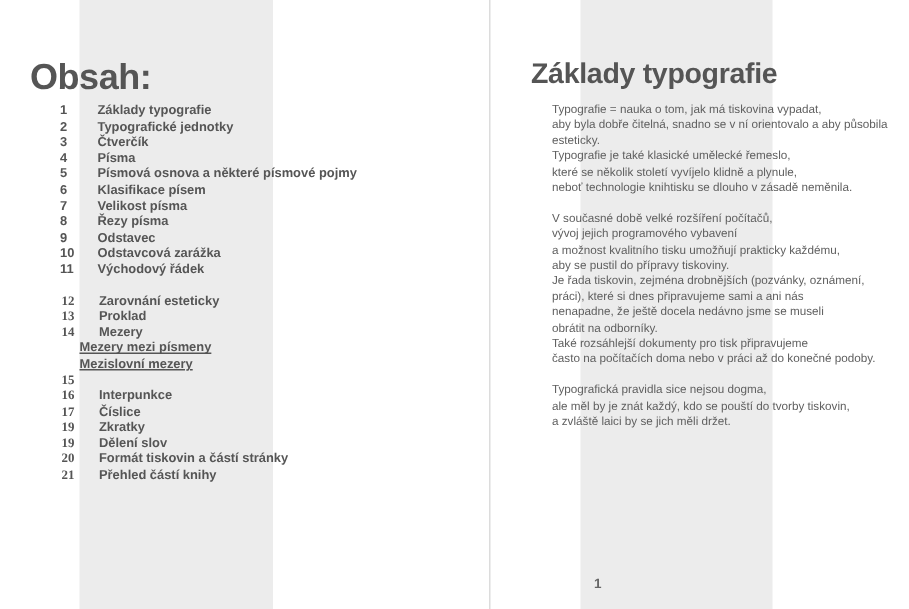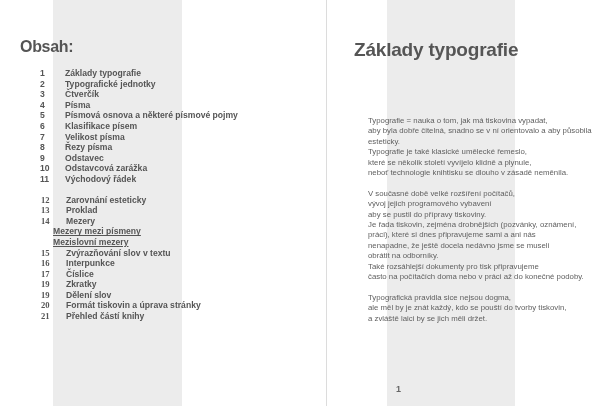--- a/index.html
+++ b/index.html
@@ -13,41 +13,41 @@
     .band-left { left: 53px; width: 129px; }
     .band-right { left: 387px; width: 128px; }
     .divider { position: absolute; top: 0; bottom: 0; left: 326px; width: 1px; background: #dcdcdc; }
 
     .page { position: absolute; top: 0; bottom: 0; }
     .page-left { left: 0; width: 326px; }
     .page-right { left: 327px; width: 279px; }
 
     .toc-title {
       position: absolute; left: 20px; top: 38px;
-      font-size: 16px; font-weight: bold; letter-spacing: -0.3px;
+      font-size: 24px; font-weight: bold; letter-spacing: -0.3px;
       color: #555555; margin: 0;
     }
     .toc-list { position: absolute; left: 0; top: 68px; width: 326px; }
     .toc-row {
       position: relative; height: 10.6px; line-height: 10.6px;
       font-size: 8.6px; font-weight: bold; color: #555555; white-space: nowrap;
     }
     .toc-num { position: absolute; left: 40px; width: 18px; }
     .toc-label { position: absolute; left: 65px; }
     .toc-gap { height: 10px; }
     .group2 .toc-num { left: 41px; font-family: Liberation Serif, serif; }
     .group2 .toc-label { left: 66px; }
     .toc-row.sub .toc-label { left: 53px; text-decoration: underline; }
 
     .chapter-title {
       position: absolute; left: 27px; top: 39px; margin: 0;
       font-size: 19px; font-weight: bold; letter-spacing: -0.2px;
       color: #555555; white-space: nowrap;
     }
-    .body-text { position: absolute; left: 41px; top: 68px; width: 236px; margin-top: 48px; }
+    .body-text { position: absolute; left: 41px; top: 68px; width: 236px; }
     .para { margin: 0 0 10.5px 0; }
     .line {
       display: block; height: 10.4px; line-height: 10.4px;
       font-size: 7.8px; color: #5f5f5f; white-space: nowrap;
     }
     .page-number {
       position: absolute; left: 69px; top: 384px;
       font-size: 9px; font-weight: bold; color: #666666;
     }
   </style>
@@ -124,41 +124,40 @@
         <div class="toc-row sub">
           <span class="toc-num"></span>
           <span class="toc-label">Mezery mezi písmeny</span>
         </div>
         <div class="toc-row sub">
           <span class="toc-num"></span>
           <span class="toc-label">Mezislovní mezery</span>
         </div>
         <div class="toc-row">
           <span class="toc-num">15</span>
-          <span class="toc-label">Zvýrazňování slov v textu</span>
         </div>
         <div class="toc-row">
           <span class="toc-num">16</span>
           <span class="toc-label">Interpunkce</span>
         </div>
         <div class="toc-row">
           <span class="toc-num">17</span>
           <span class="toc-label">Číslice</span>
         </div>
         <div class="toc-row">
           <span class="toc-num">19</span>
           <span class="toc-label">Zkratky</span>
         </div>
         <div class="toc-row">
           <span class="toc-num">19</span>
           <span class="toc-label">Dělení slov</span>
         </div>
         <div class="toc-row">
           <span class="toc-num">20</span>
-          <span class="toc-label">Formát tiskovin a úprava stránky</span>
+          <span class="toc-label">Formát tiskovin a částí stránky</span>
         </div>
         <div class="toc-row">
           <span class="toc-num">21</span>
           <span class="toc-label">Přehled částí knihy</span>
         </div>
       </div>
   </div>
 </div>
 
 <div class="page page-right">
@@ -168,20 +167,21 @@
         <span class="line">Typografie = nauka o tom, jak má tiskovina vypadat,</span>
         <span class="line">aby byla dobře čitelná, snadno se v ní orientovalo a aby působila</span>
         <span class="line">esteticky.</span>
         <span class="line">Typografie je také klasické umělecké řemeslo,</span>
         <span class="line">které se několik století vyvíjelo klidně a plynule,</span>
         <span class="line">neboť technologie knihtisku se dlouho v zásadě neměnila.</span>
       </div>
       <div class="para">
         <span class="line">V současné době velké rozšíření počítačů,</span>
         <span class="line">vývoj jejich programového vybavení</span>
+        <span class="line">a možnost kvalitního tisku umožňují prakticky každému,</span>
         <span class="line">aby se pustil do přípravy tiskoviny.</span>
         <span class="line">Je řada tiskovin, zejména drobnějších (pozvánky, oznámení,</span>
         <span class="line">práci), které si dnes připravujeme sami a ani nás</span>
         <span class="line">nenapadne, že ještě docela nedávno jsme se museli</span>
         <span class="line">obrátit na odborníky.</span>
         <span class="line">Také rozsáhlejší dokumenty pro tisk připravujeme</span>
         <span class="line">často na počítačích doma nebo v práci až do konečné podoby.</span>
       </div>
       <div class="para">
         <span class="line">Typografická pravidla sice nejsou dogma,</span>

